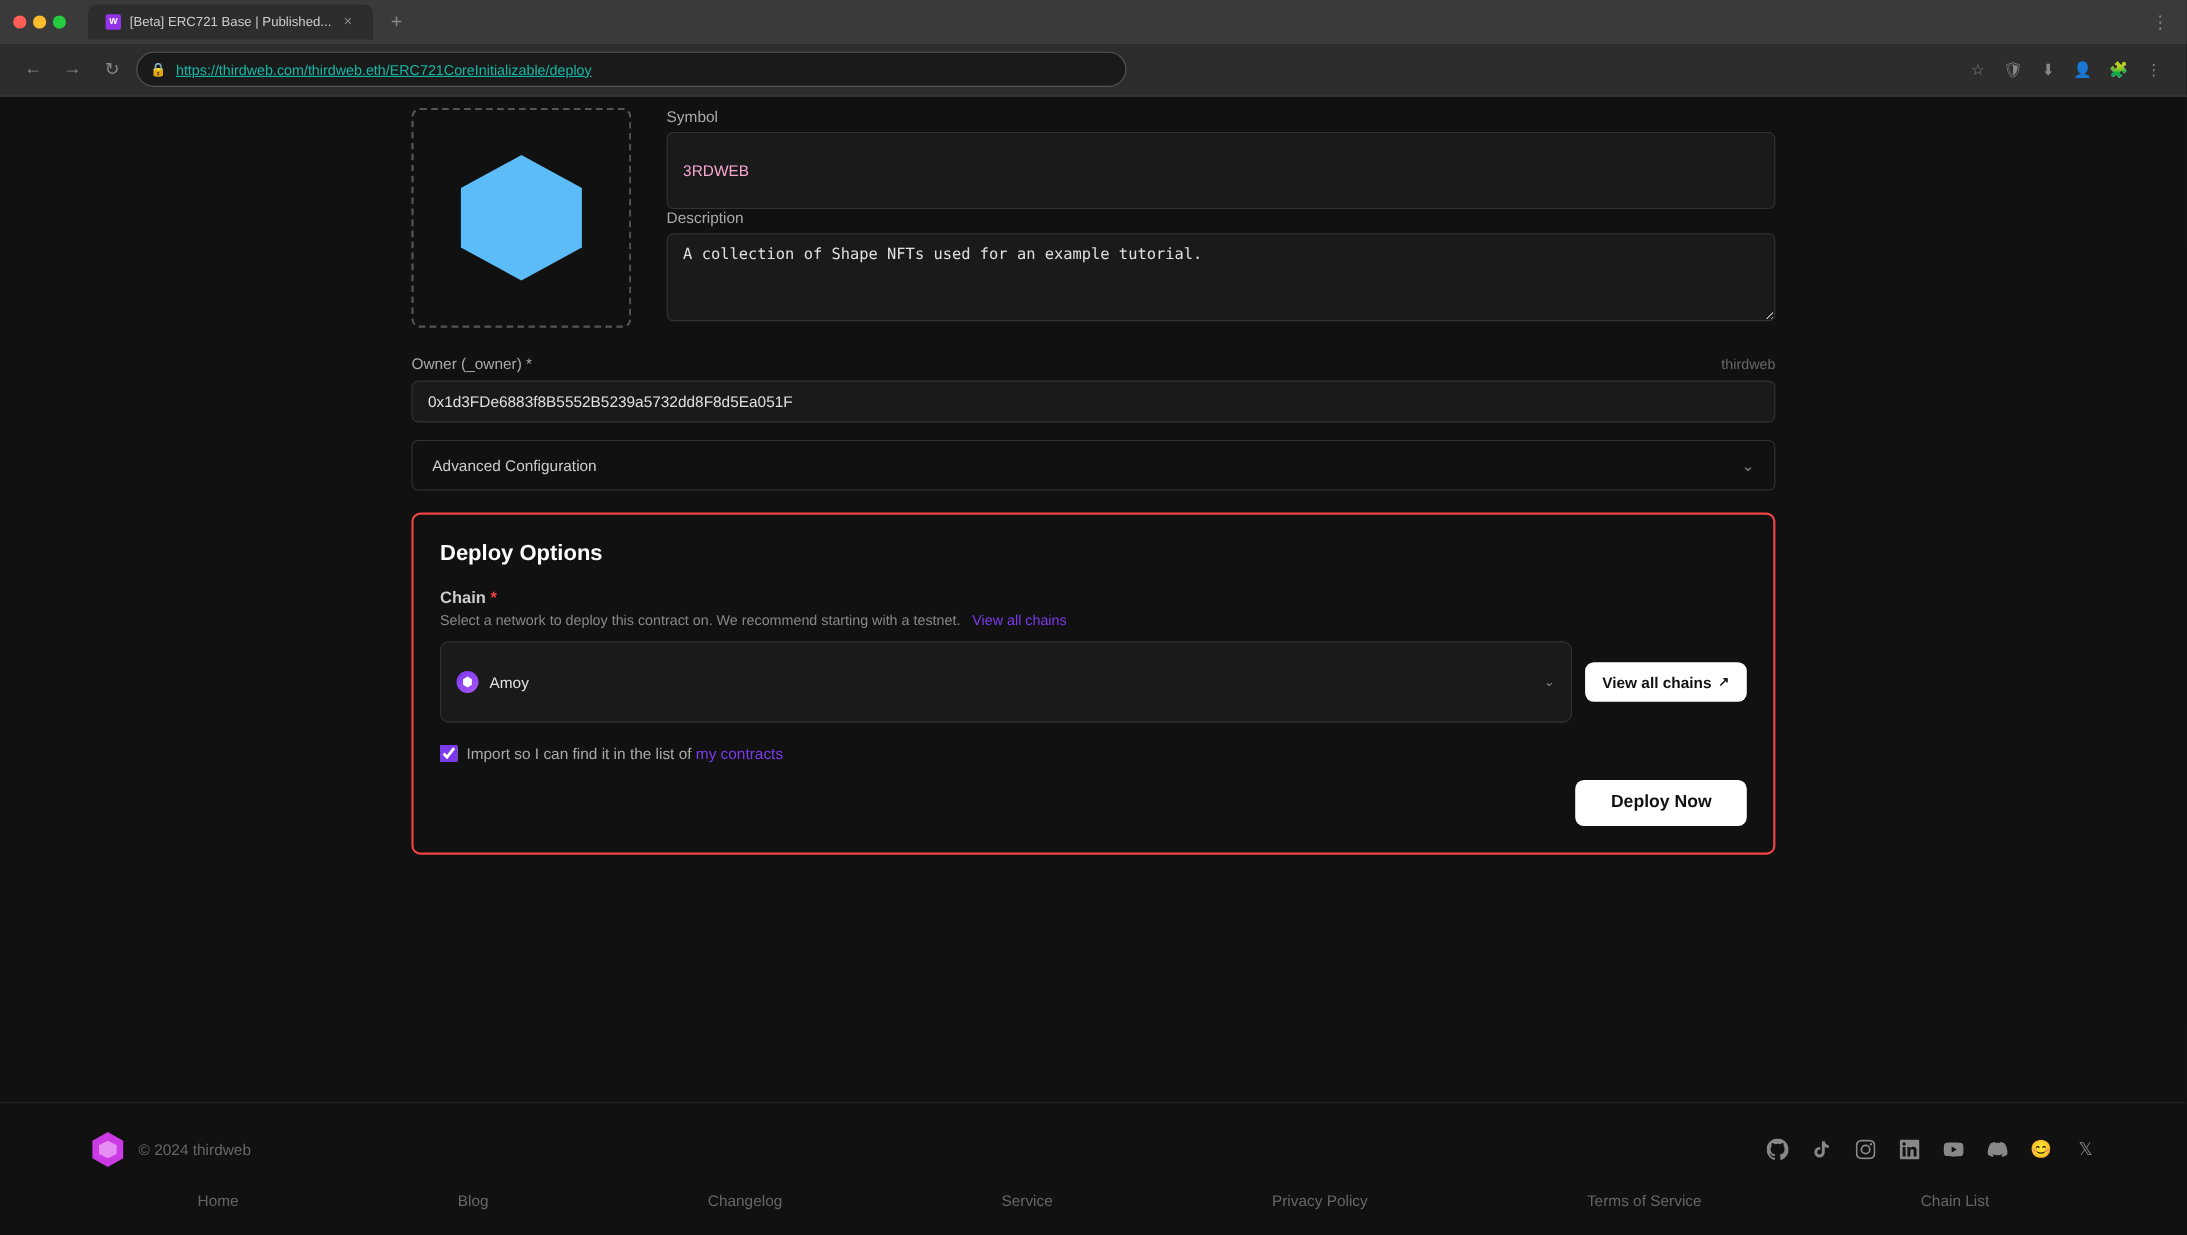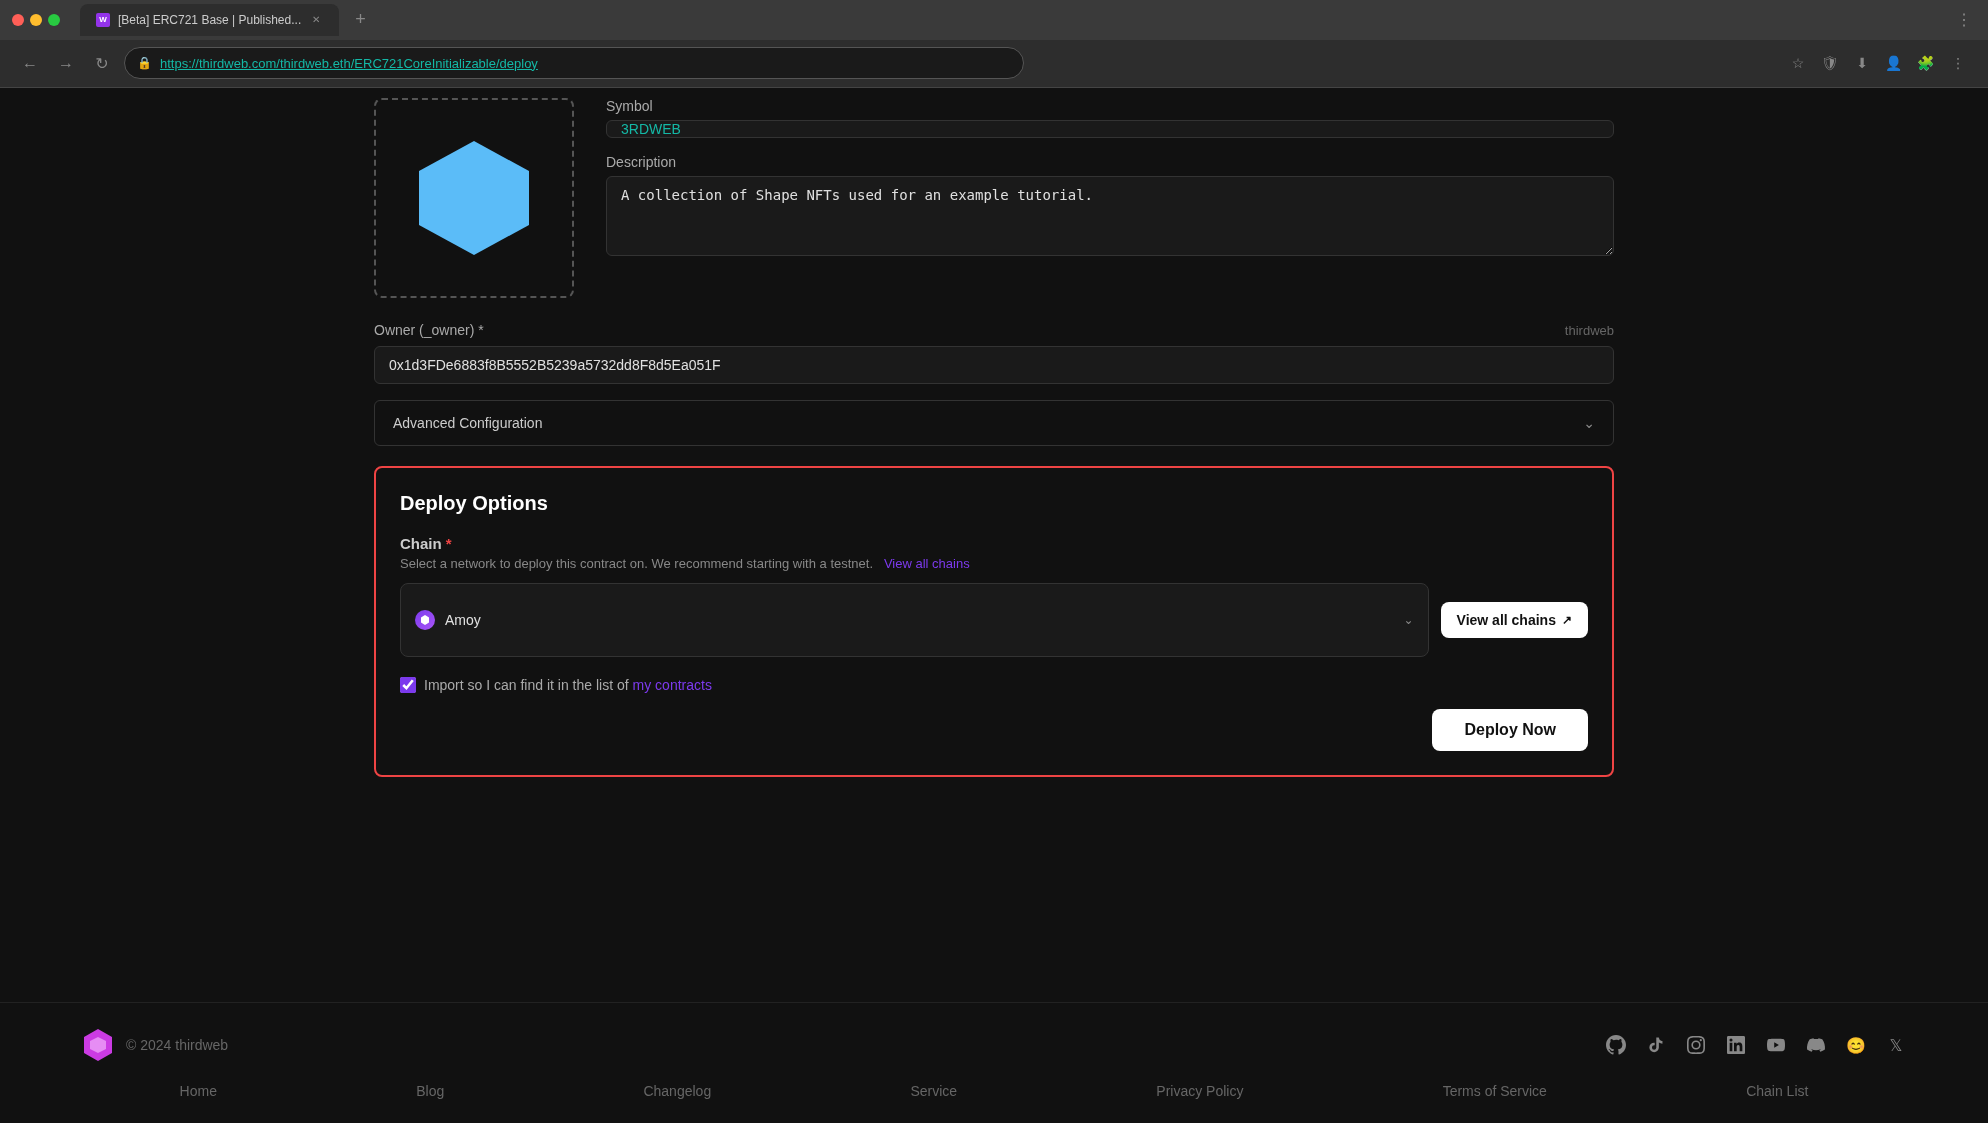--- a/index.html
+++ b/index.html
@@ -184,41 +184,40 @@
 
     .hexagon {
       width: 130px;
       height: 130px;
     }
 
     .fields-column {
       flex: 1;
       display: flex;
       flex-direction: column;
-      gap: 16px;
     }
 
     .field-group {
       display: flex;
       flex-direction: column;
       gap: 6px;
     }
 
     .field-label {
       font-size: 14px;
       color: #aaa;
       font-weight: 500;
     }
 
     .field-input {
       background: #1a1a1a;
       border: 1px solid #333;
       border-radius: 6px;
-      padding: 0 14px;
-      color: #14b8a6;
+      padding: 26px 14px;
+      color: #f9a8d4;
       font-size: 14px;
       width: 100%;
     }
 
     .field-textarea {
       background: #1a1a1a;
       border: 1px solid #333;
       border-radius: 6px;
       padding: 10px 14px;
       color: #e0e0e0;

